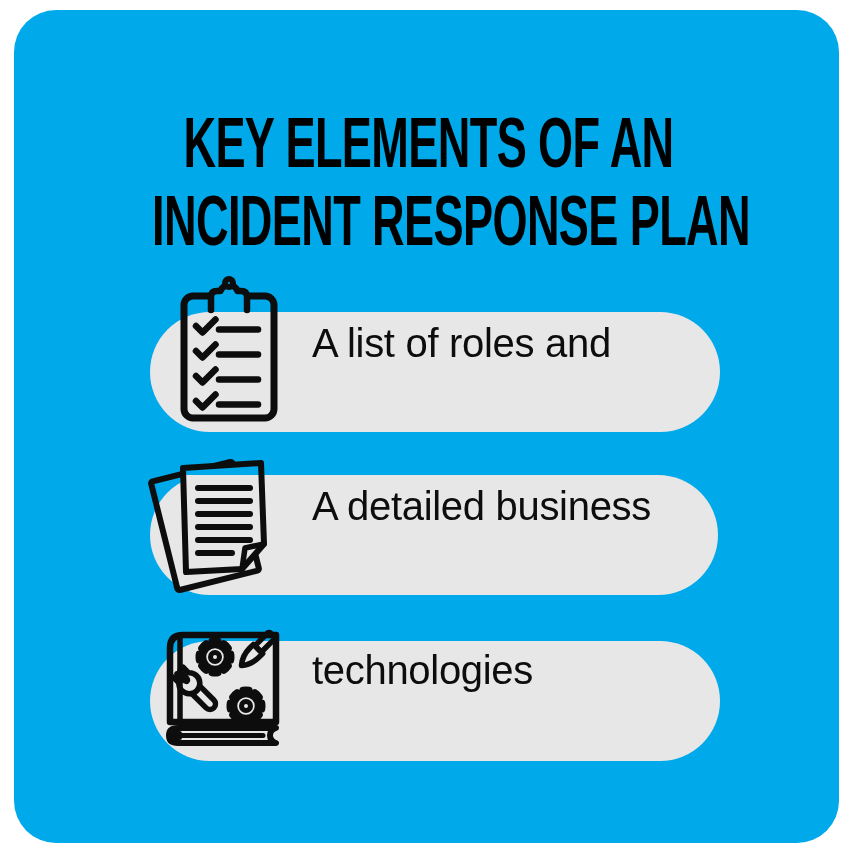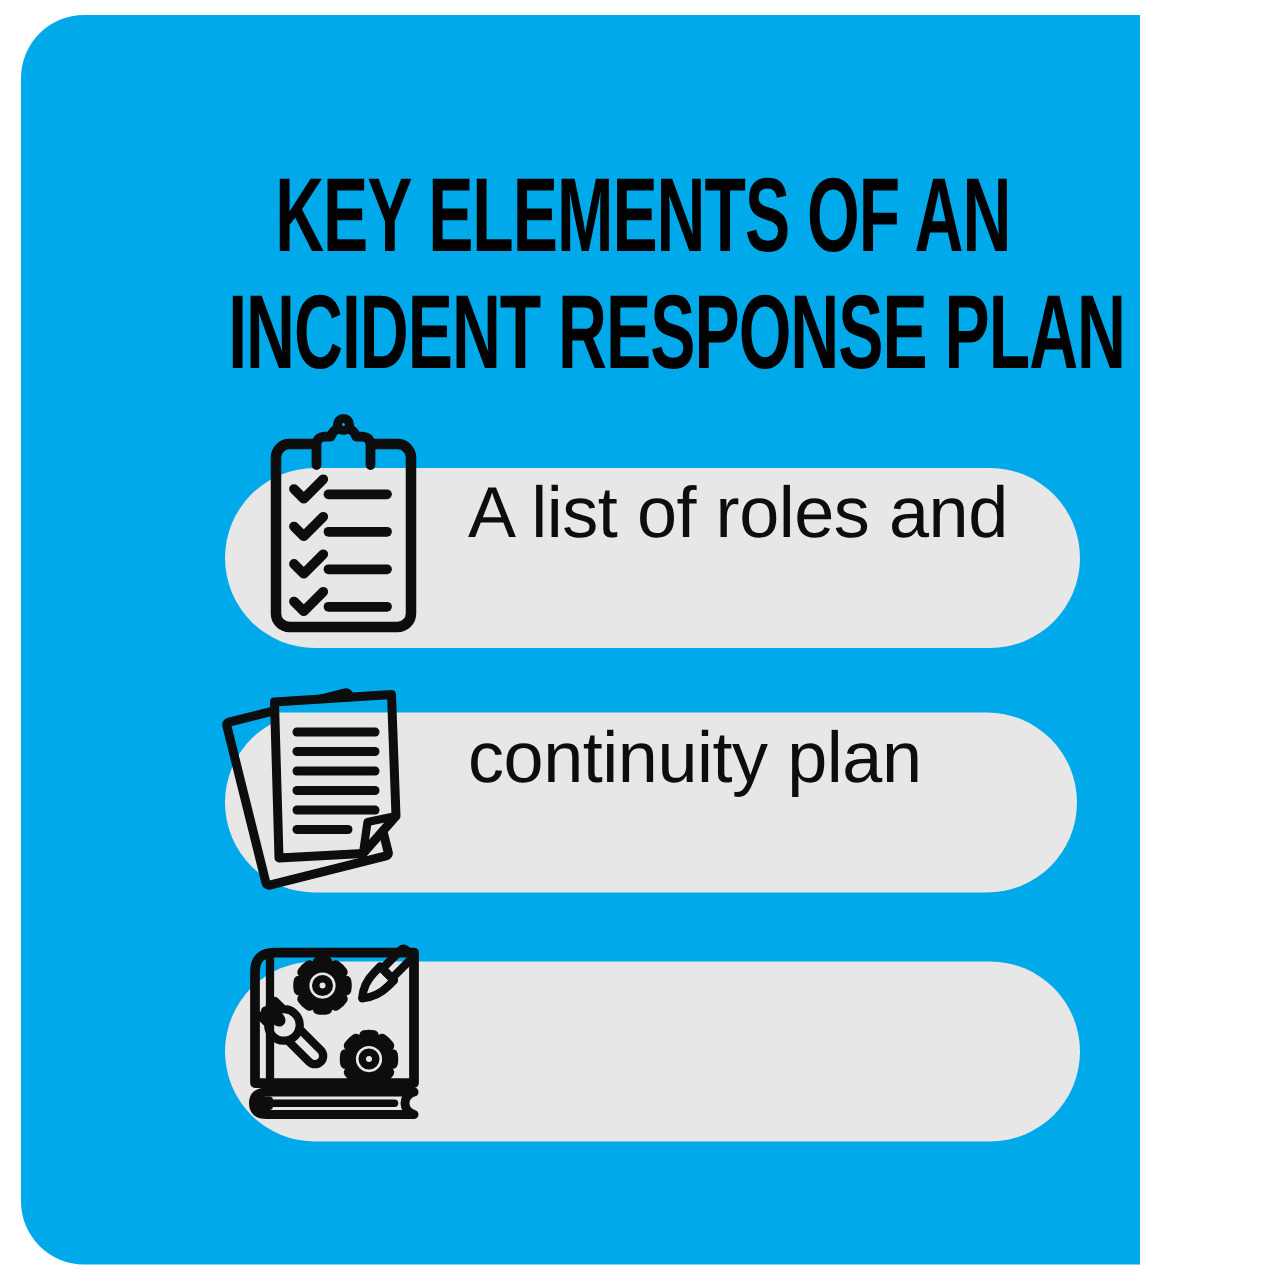--- a/index.html
+++ b/index.html
@@ -5,21 +5,21 @@
   :root{
     --blue:#00A9EA;
     --pill:#E7E7E7;
     --ink:#0D0D0D;
     --page:#FFFFFF;
   }
   *{margin:0;padding:0;box-sizing:border-box;}
   html,body{background:var(--page);}
   .page{
     position:relative;
-    width:760px;height:858px;
+    width:857px;height:858px;
     background:var(--page);
     overflow:hidden;
     font-family:"Liberation Sans","DejaVu Sans",sans-serif;
   }
   .card{
     position:absolute;
     left:14px;top:10px;
     width:825px;height:833px;
     background:var(--blue);
     border-radius:42px;
@@ -45,21 +45,21 @@
     width:570px;height:120px;
     background:var(--pill);
     border-radius:60px;
   }
   .pill.p1{top:312px;}
   .pill.p2{top:475px;width:568px;}
   .pill.p3{top:641px;}
   .item-text{
     position:absolute;
     left:312px;
-    font-size:48px;
+    font-size:40px;
     line-height:50px;
     letter-spacing:-0.3px;
     color:var(--ink);
   }
   .item-text.t1{top:318px;}
   .item-text.t2{top:481px;}
   .item-text.t3{top:645px;}
   .icon{position:absolute;}
   .icon.i1{left:180px;top:270px;width:98px;height:152px;}
   .icon.i2{left:145px;top:456px;width:140px;height:140px;}
@@ -116,21 +116,21 @@
       <path d="M119 88 L100 92 L97 113" stroke-width="5.5"></path>
       <path d="M53 32 H105" stroke-width="6"></path>
       <path d="M53 45 H105" stroke-width="6"></path>
       <path d="M53 58 H105" stroke-width="6"></path>
       <path d="M53 71 H105" stroke-width="6"></path>
       <path d="M53 84 H105" stroke-width="6"></path>
       <path d="M53 97 H87" stroke-width="6"></path>
     </svg>
   </div>
   <div class="item-text t2">
-    <div>continuity plan</div>
+    <div>A detailed business</div>
   </div>
 
   <div class="pill p3"></div>
   <div class="icon i3">
     <svg viewBox="0 0 118 121" xmlns="http://www.w3.org/2000/svg" fill="none" stroke="#0D0D0D" stroke-linecap="round" stroke-linejoin="round">
       <path d="M6 96 L6 22 Q6 9 19 9 L112 9 L112 96 Z" stroke-width="6.5"></path>
       <path d="M16 10 L16 95" stroke-width="5.5"></path>
       <path d="M14 102 L112 102 C104 104.5 104 114.5 112 117 L14 117 Q5 117 5 109.5 Q5 102 14 102 Z" stroke-width="6"></path>
       <path d="M17 109.5 L99 109.5" stroke-width="5"></path>
       <rect x="8" y="105" width="10" height="9" rx="2.5" fill="#0D0D0D" stroke="none"></rect>
@@ -149,14 +149,15 @@
         <path d="M-6.5 -10 L6.5 -10 L6.5 -4.5 Q6.5 6 0 13.5 Q-6.5 6 -6.5 -4.5 Z" stroke-width="5.5"></path>
       </g>
       <g transform="translate(41 73) rotate(-45)">
         <path d="M-7 -38 L-7 -30 A10.5 10.5 0 1 0 7 -30 L7 -38" stroke-width="5.5"></path>
         <path d="M-2.2 -38 L-2.2 -30 Q-2.2 -25 0 -25 Q2.2 -25 2.2 -30 L2.2 -38" stroke-width="5"></path>
         <path d="M-5.5 -13 L-5.5 7 A5.5 5.5 0 0 0 5.5 7 L5.5 -13" stroke-width="5.5"></path>
       </g>
     </svg>
   </div>
   <div class="item-text t3">
+    <div>technologies</div>
   </div>
 </div>
 
 </body></html>

